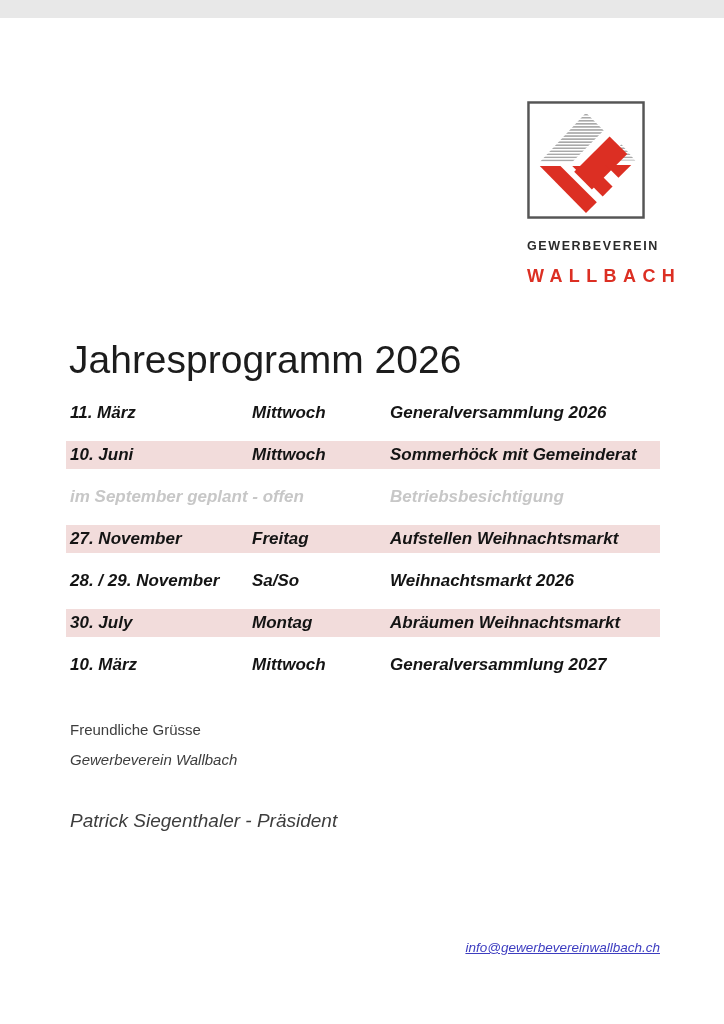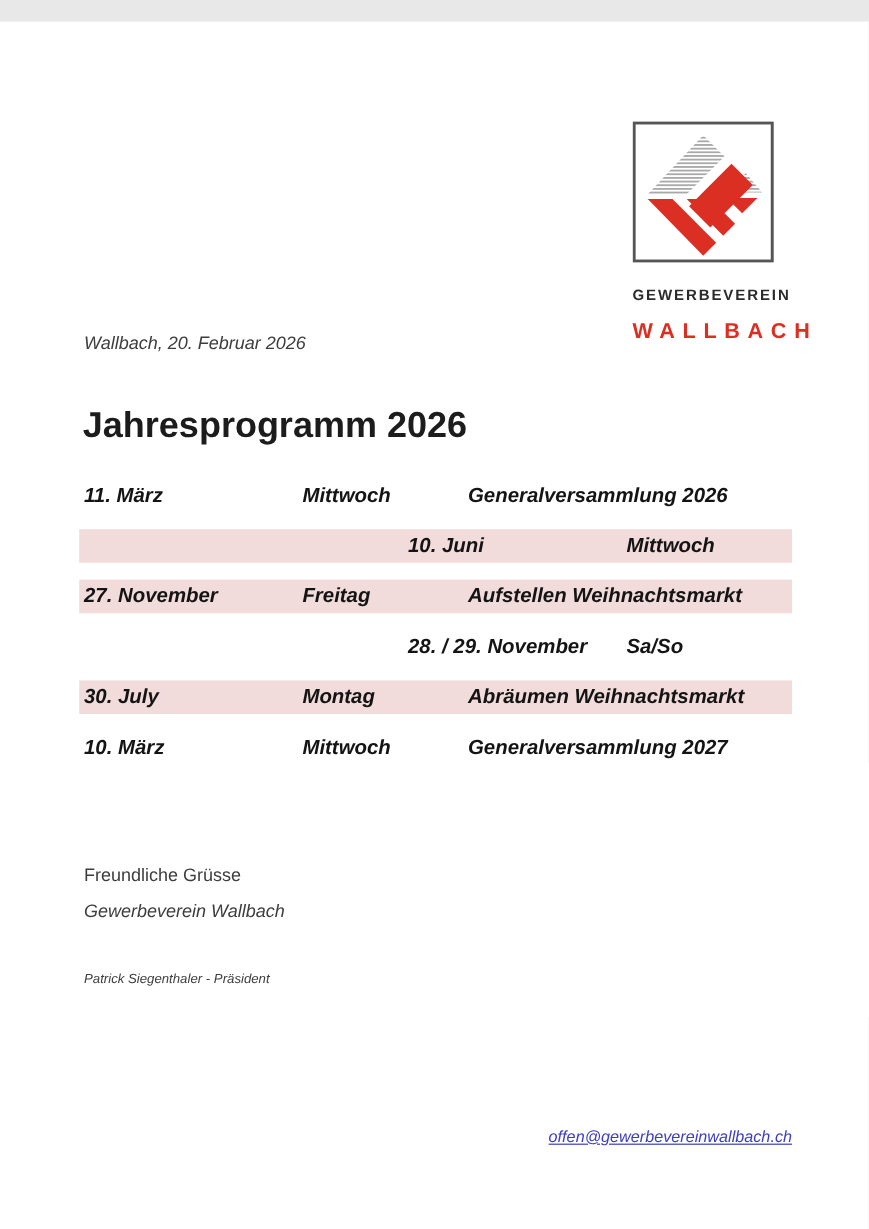--- a/index.html
+++ b/index.html
@@ -24,39 +24,39 @@
     font-size:18px;font-weight:bold;letter-spacing:6.4px;
     color:var(--logo-red);white-space:nowrap;
   }
   
   .date-line{
     position:absolute;left:70px;top:260px;
     font-size:15px;font-style:italic;color:#3d3d3d;
   }
   .page-title{
     position:absolute;left:69px;top:320px;
-    font-size:30px;font-weight:bold;color:#1c1c1c;
+    font-size:39px;font-weight:normal;color:#1c1c1c;
     letter-spacing:0px;
   }
   
   .schedule{position:absolute;left:66px;top:381px;width:594px;}
   .row{
     display:flex;height:28px;margin-bottom:14px;
     align-items:center;
-    font-size:17px;font-weight:bold;font-style:italic;color:#141414;justify-content:flex-end;
+    font-size:17px;font-weight:bold;font-style:italic;color:#141414;
   }
   .row.highlight{background:var(--hl);}
   .row.muted{color:var(--muted);}
   .col-date{width:182px;padding-left:4px;flex:none;white-space:nowrap;overflow:visible;}
   .col-day{width:138px;flex:none;white-space:nowrap;}
   .col-event{flex:1;white-space:nowrap;}
   
   .closing-1{position:absolute;left:70px;top:703px;font-size:15px;color:#3d3d3d;}
   .closing-2{position:absolute;left:70px;top:733px;font-size:15px;font-style:italic;color:#3d3d3d;}
-  .signature{position:absolute;left:70px;top:792px;font-size:11px;font-style:italic;color:#3d3d3d;}
+  .signature{position:absolute;left:70px;top:792px;font-size:19px;font-style:italic;color:#3d3d3d;}
   
   .footer{position:absolute;right:64px;top:922px;font-size:13.5px;font-style:italic;}
   .footer a{color:var(--link);text-decoration:underline;}
 </style>
 </head>
 <body>
 
 <div class="page" style="--hl: #f2dcdb; --muted: #c7c7c7; --logo-red: #dc2f23; --link: #3d3dc0;">
 
   <div class="logo-wrap">
@@ -78,56 +78,62 @@
       <polygon points="13,66 34,66 71,103 60,114" fill="#dc2f23"></polygon>
 
       <polygon points="46,66 66,66 87,87 77,97" fill="#dc2f23"></polygon>
 
       <polygon points="80,65 106,65 93,78" fill="#dc2f23"></polygon>
     </svg>
     <div class="org-name">GEWERBEVEREIN</div>
     <div class="org-place">WALLBACH</div>
   </div>
 
-  <div class="date-line">Wallbach, 20. Februar 2026</div>
 
   <div class="page-title">Jahresprogramm 2026</div>
 
   <div class="schedule" id="schedule">
       <div class="row">
         <span class="col-date">11. März</span>
         <span class="col-day">Mittwoch</span>
         <span class="col-event">Generalversammlung 2026</span>
       </div>
       <div class="row highlight">
         <span class="col-date">10. Juni</span>
         <span class="col-day">Mittwoch</span>
+        <span class="col-event">Sommerhöck mit Gemeinderat</span>
+      </div>
+      <div class="row muted">
+        <span class="col-date">im September geplant - offen</span>
+        <span class="col-day"></span>
+        <span class="col-event">Betriebsbesichtigung</span>
       </div>
       <div class="row highlight">
         <span class="col-date">27. November</span>
         <span class="col-day">Freitag</span>
         <span class="col-event">Aufstellen Weihnachtsmarkt</span>
       </div>
       <div class="row">
         <span class="col-date">28. / 29. November</span>
         <span class="col-day">Sa/So</span>
+        <span class="col-event">Weihnachtsmarkt 2026</span>
       </div>
       <div class="row highlight">
         <span class="col-date">30. July</span>
         <span class="col-day">Montag</span>
         <span class="col-event">Abräumen Weihnachtsmarkt</span>
       </div>
       <div class="row">
         <span class="col-date">10. März</span>
         <span class="col-day">Mittwoch</span>
         <span class="col-event">Generalversammlung 2027</span>
       </div>
     </div>
 
   <div class="closing-1">Freundliche Grüsse</div>
   <div class="closing-2">Gewerbeverein Wallbach</div>
   <div class="signature">Patrick Siegenthaler - Präsident</div>
 
   <div class="footer">
-    <a href="#">offen@gewerbevereinwallbach.ch</a>
+    <a href="#">info@gewerbevereinwallbach.ch</a>
   </div>
 
 </div>
 
 </body></html>

